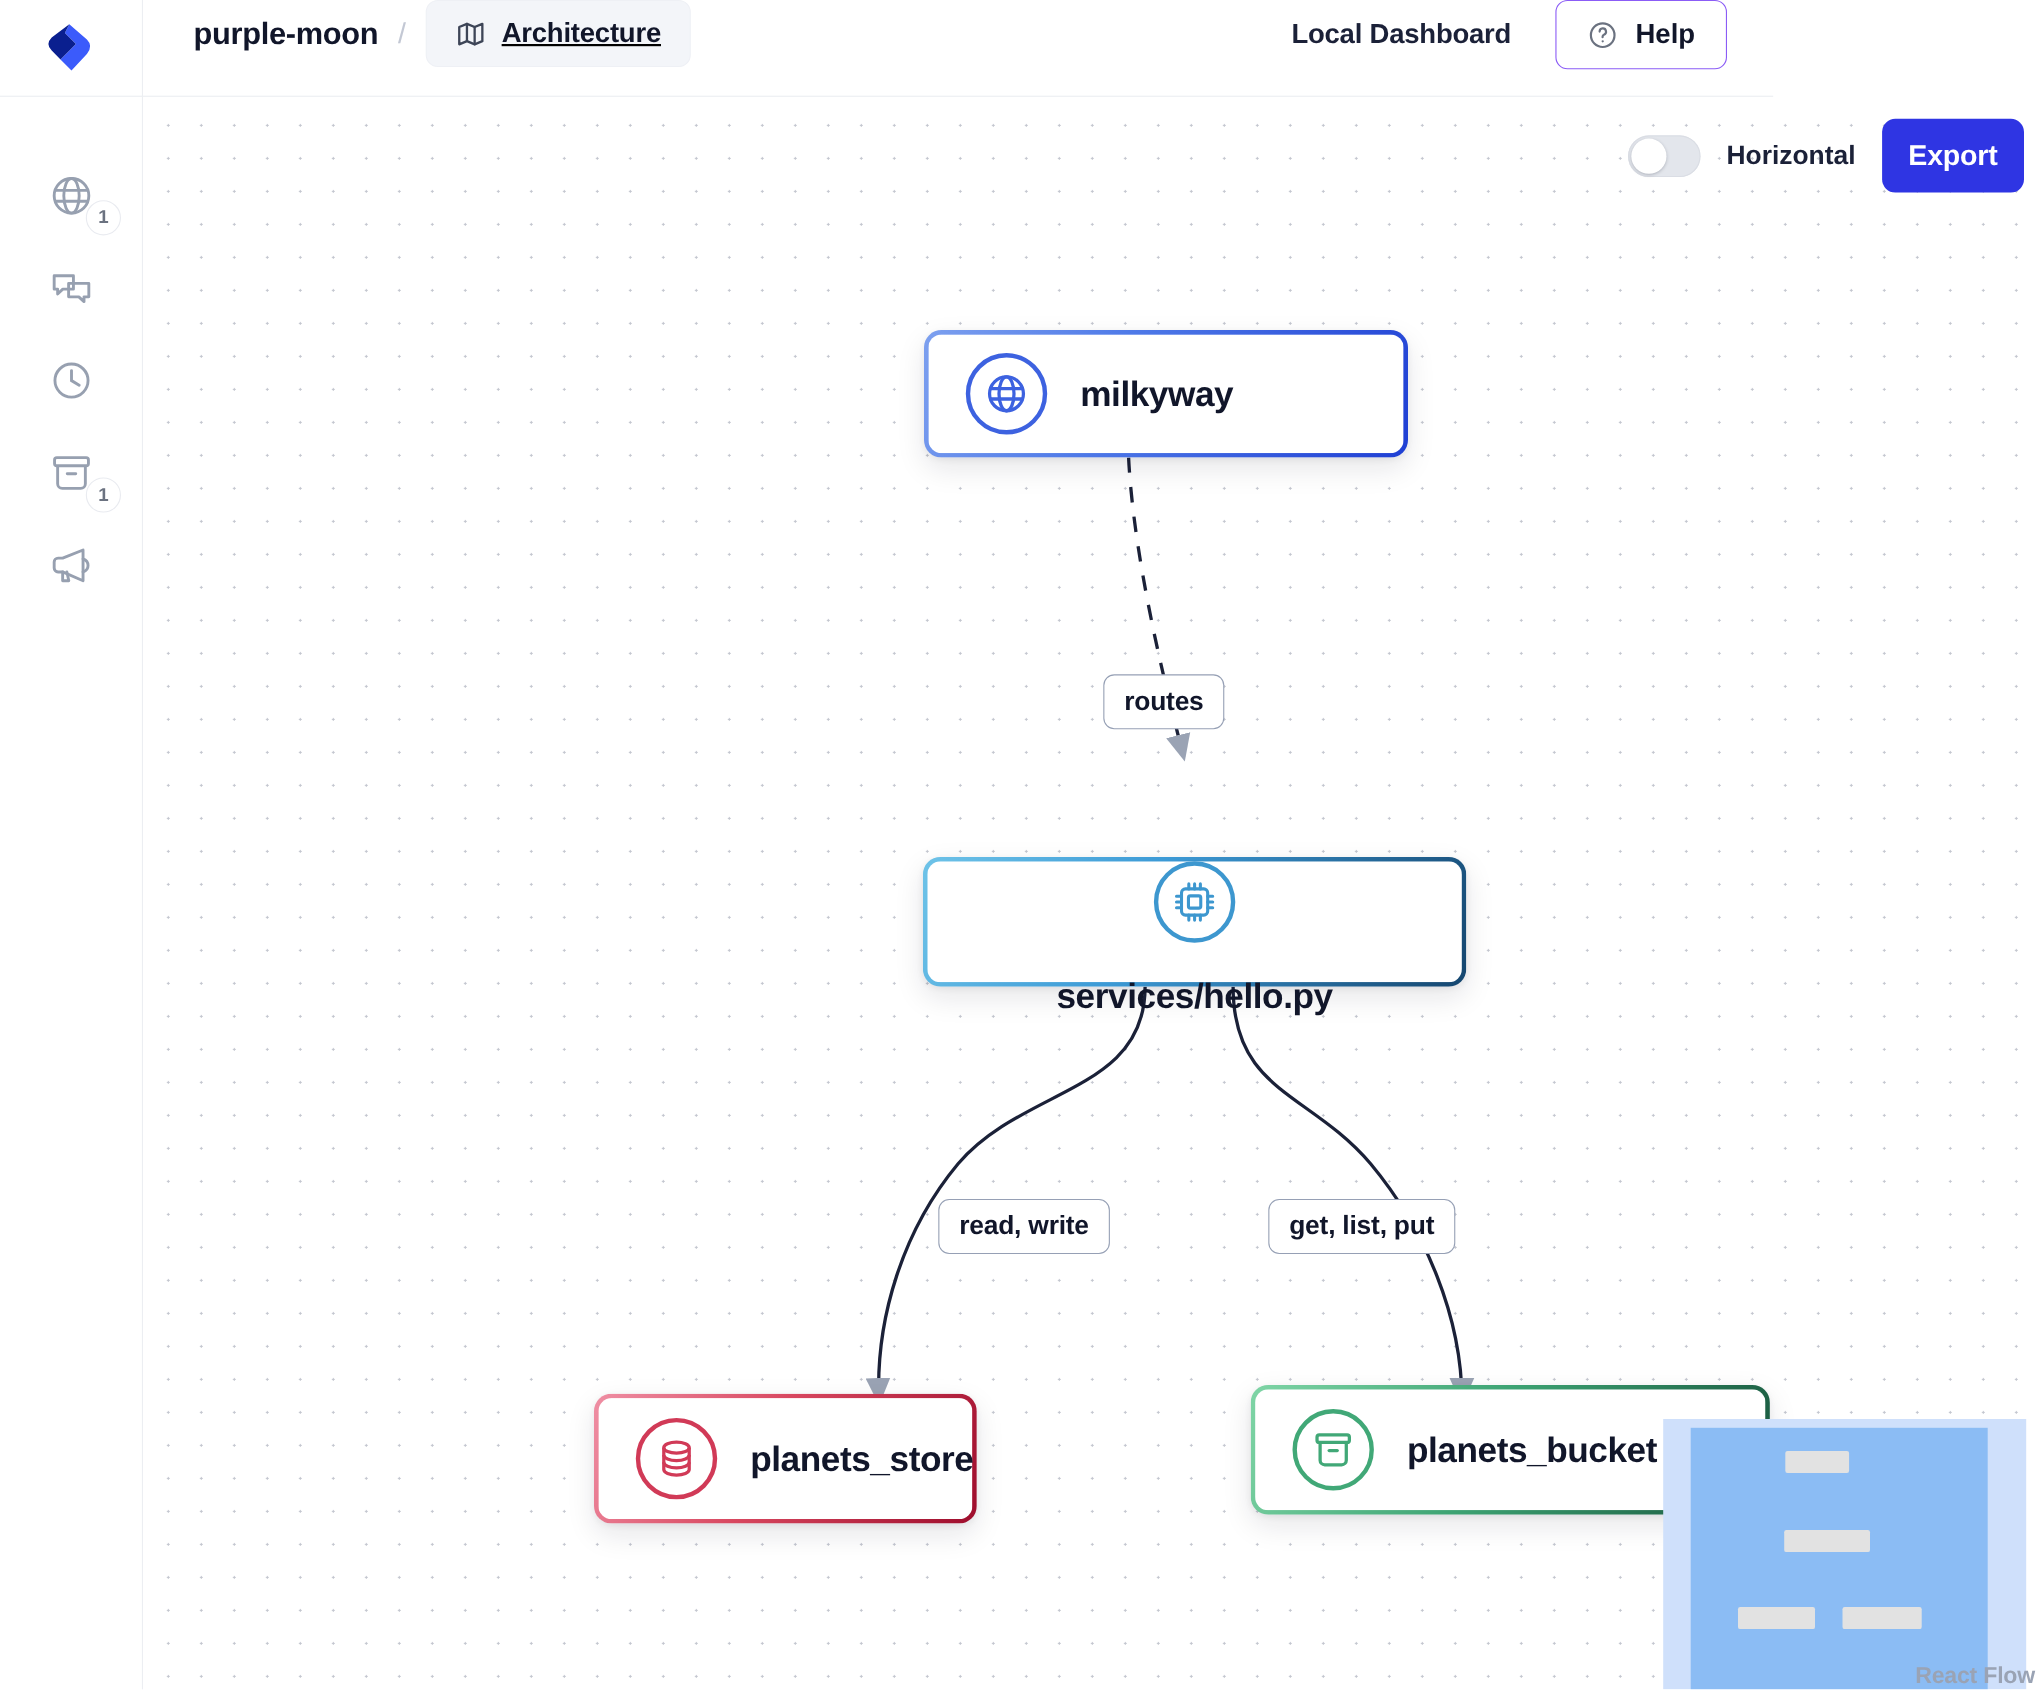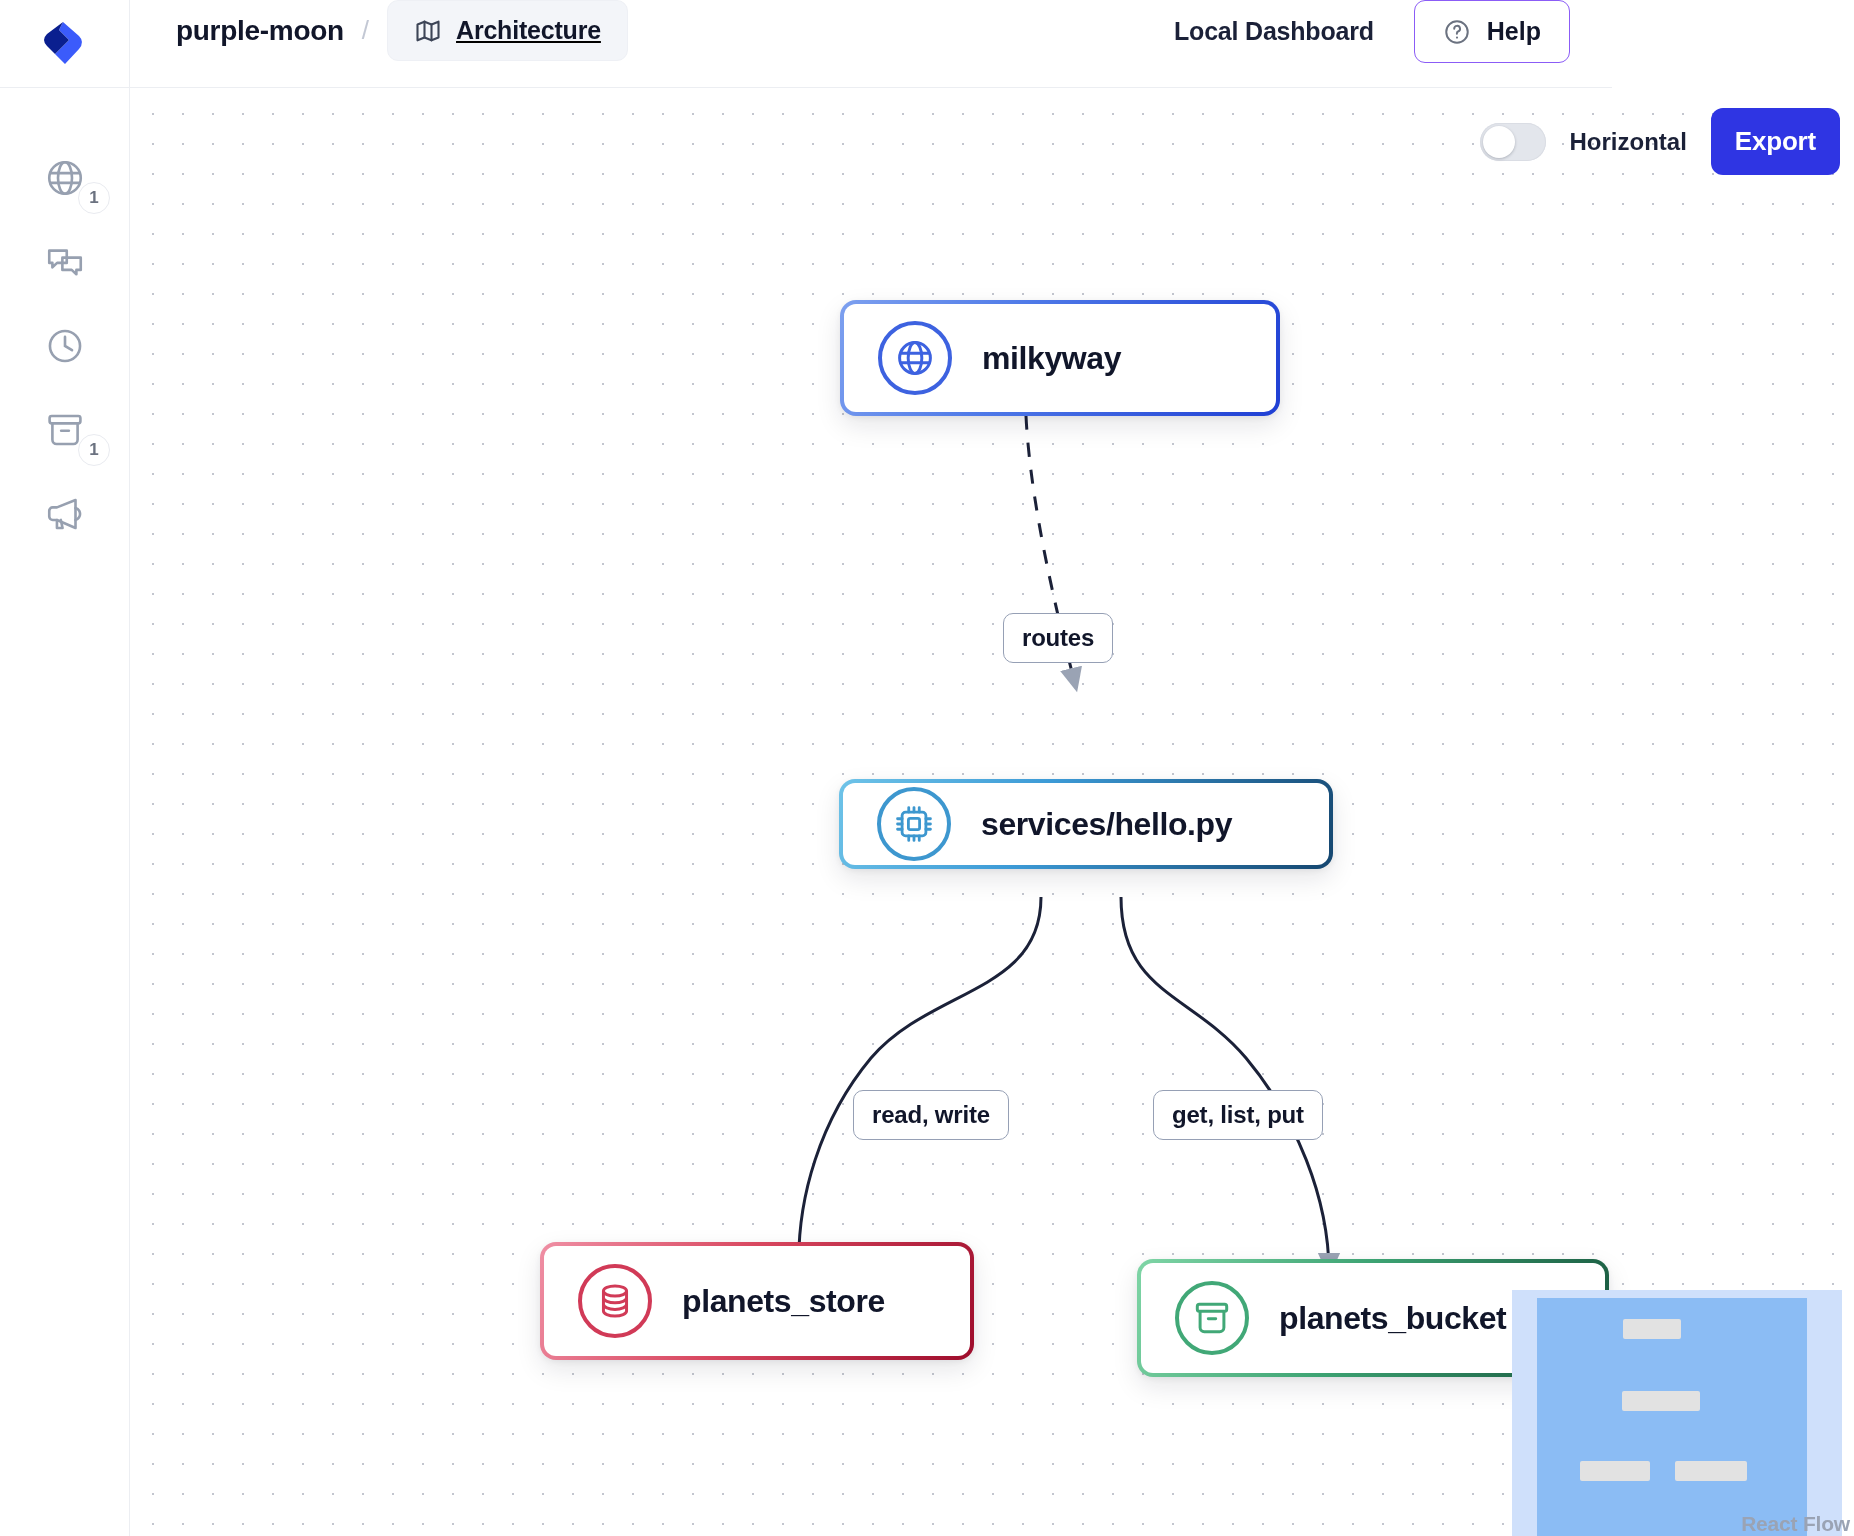--- a/index.html
+++ b/index.html
@@ -131,28 +131,28 @@
     letter-spacing: -0.4px; white-space: nowrap;
   }
   .node.milkyway {
     left: 709px; top: 212px; width: 440px; height: 116px;
     border: 4px solid transparent;
     background-image: linear-gradient(#fff,#fff), linear-gradient(115deg,#7da0ef 0%, #4f7ae8 38%, #1f3fd4 100%);
     background-origin: border-box; background-clip: padding-box, border-box;
   }
   .node.milkyway .ring { border: 4px solid #3d62e0; }
   .node.service {
-    left: 708px; top: 691px; width: 494px; height: 90px;
+    left: 708px; top: 691px; width: 494px; height: 118px;
     border: 4px solid transparent;
     background-image: linear-gradient(#fff,#fff), linear-gradient(115deg,#6ec3e8 0%, #3c9ad6 40%, #15466f 100%);
-    background-origin: border-box; background-clip: padding-box, border-box;
+    background-origin: border-box; background-clip: padding-box, border-box; flex-direction: column;
   }
   .node.service .ring { border: 4px solid #3d97cf; }
   .node.store {
-    left: 409px; top: 1154px; width: 434px; height: 118px;
+    left: 409px; top: 1179px; width: 348px; height: 118px;
     border: 4px solid transparent;
     background-image: linear-gradient(#fff,#fff), linear-gradient(115deg,#ef8fa4 0%, #d8475f 45%, #9e0d2c 100%);
     background-origin: border-box; background-clip: padding-box, border-box; text-align: center;
   }
   .node.store .ring { border: 4px solid #d13a57; }
   .node.bucket {
     left: 1006px; top: 1171px; width: 472px; height: 118px;
     border: 4px solid transparent;
     background-image: linear-gradient(115deg,#fff,#fff), linear-gradient(115deg,#7fd5a6 0%, #3da373 45%, #17543c 100%);
     background-origin: border-box; background-clip: padding-box, border-box;

